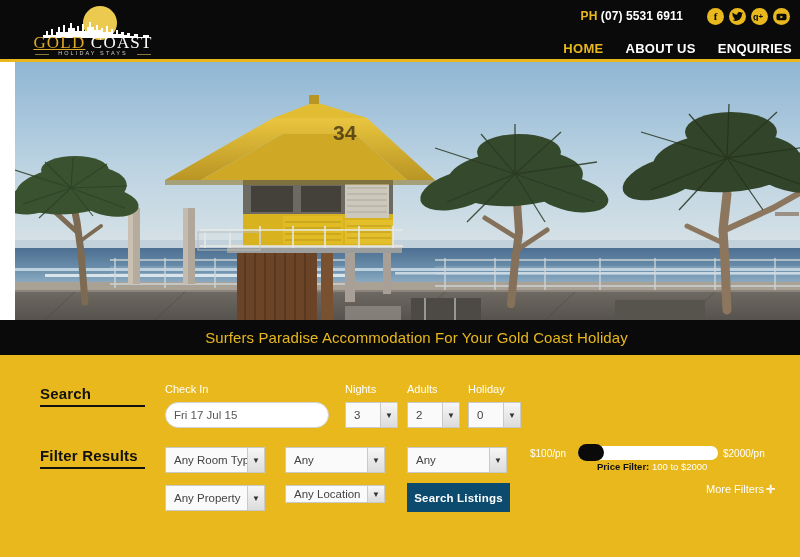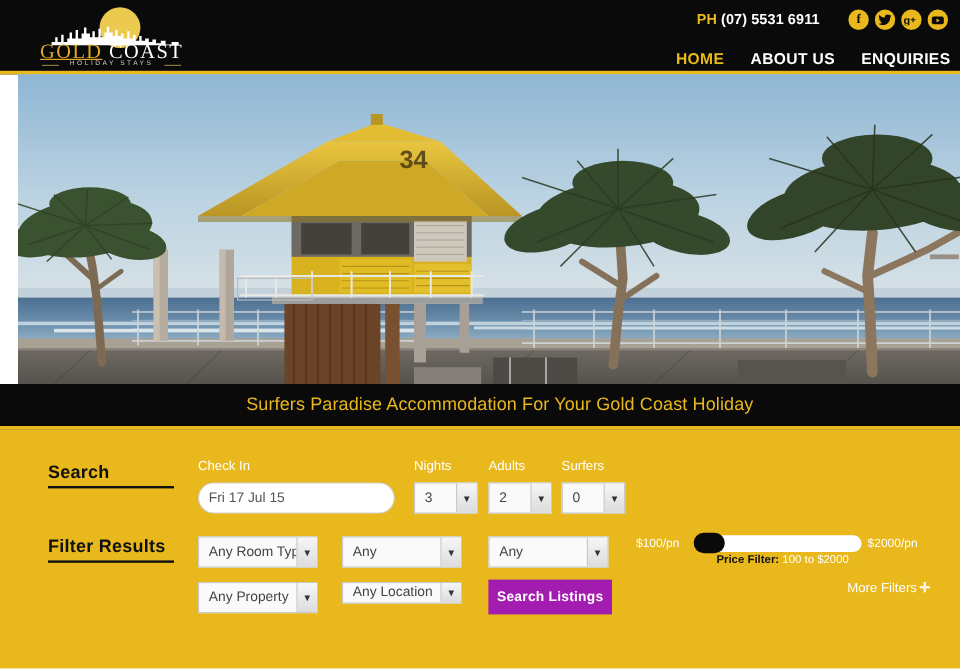--- a/index.html
+++ b/index.html
@@ -118,21 +118,21 @@
   .sel .sel-val { padding-left: 8px; flex: 1; overflow: hidden; white-space: nowrap; }
   .sel .sel-arrow {
     width: 17px; align-self: stretch;
     background: linear-gradient(#f6f6f6, #dcdcdc);
     border-left: 1px solid #c9c9c9;
     display: flex; align-items: center; justify-content: center;
     font-size: 8px; color: #333;
   }
 
   .search-btn {
-    position: absolute; background: #a21caf; color: #ffffff;
+    position: absolute; background: #0c4a6e; color: #ffffff;
     font-size: 11.5px; font-weight: bold;
     display: flex; align-items: center; justify-content: center;
     cursor: pointer; letter-spacing: 0.2px;
   }
 
   
   .slider-min, .slider-max {
     position: absolute; font-size: 10px; color: #ffffff; white-space: nowrap;
   }
   .slider-track {
@@ -438,21 +438,21 @@
       <div class="rule"></div>
     </div>
     <div class="sec-title" style="left:40px; top:89px;">
       <span>Filter Results</span>
       <div class="rule"></div>
     </div>
 
     <div class="fld-label" style="left:165px; top:25px;">Check In</div>
     <div class="fld-label" style="left:345px; top:25px;">Nights</div>
     <div class="fld-label" style="left:407px; top:25px;">Adults</div>
-    <div class="fld-label" style="left:468px; top:25px;">Surfers</div>
+    <div class="fld-label" style="left:468px; top:25px;">Holiday</div>
 
     <div class="txtinput" style="left:165px; top:44px; width:164px; height:26px;border-radius:13px;">Fri 17 Jul 15</div>
 
     <div class="sel" style="left:345px; top:44px; width:53px; height:26px;">
       <span class="sel-val">3</span>
       <span class="sel-arrow">▼</span>
     </div>
     <div class="sel" style="left:407px; top:44px; width:53px; height:26px;">
       <span class="sel-val">2</span>
       <span class="sel-arrow">▼</span>

